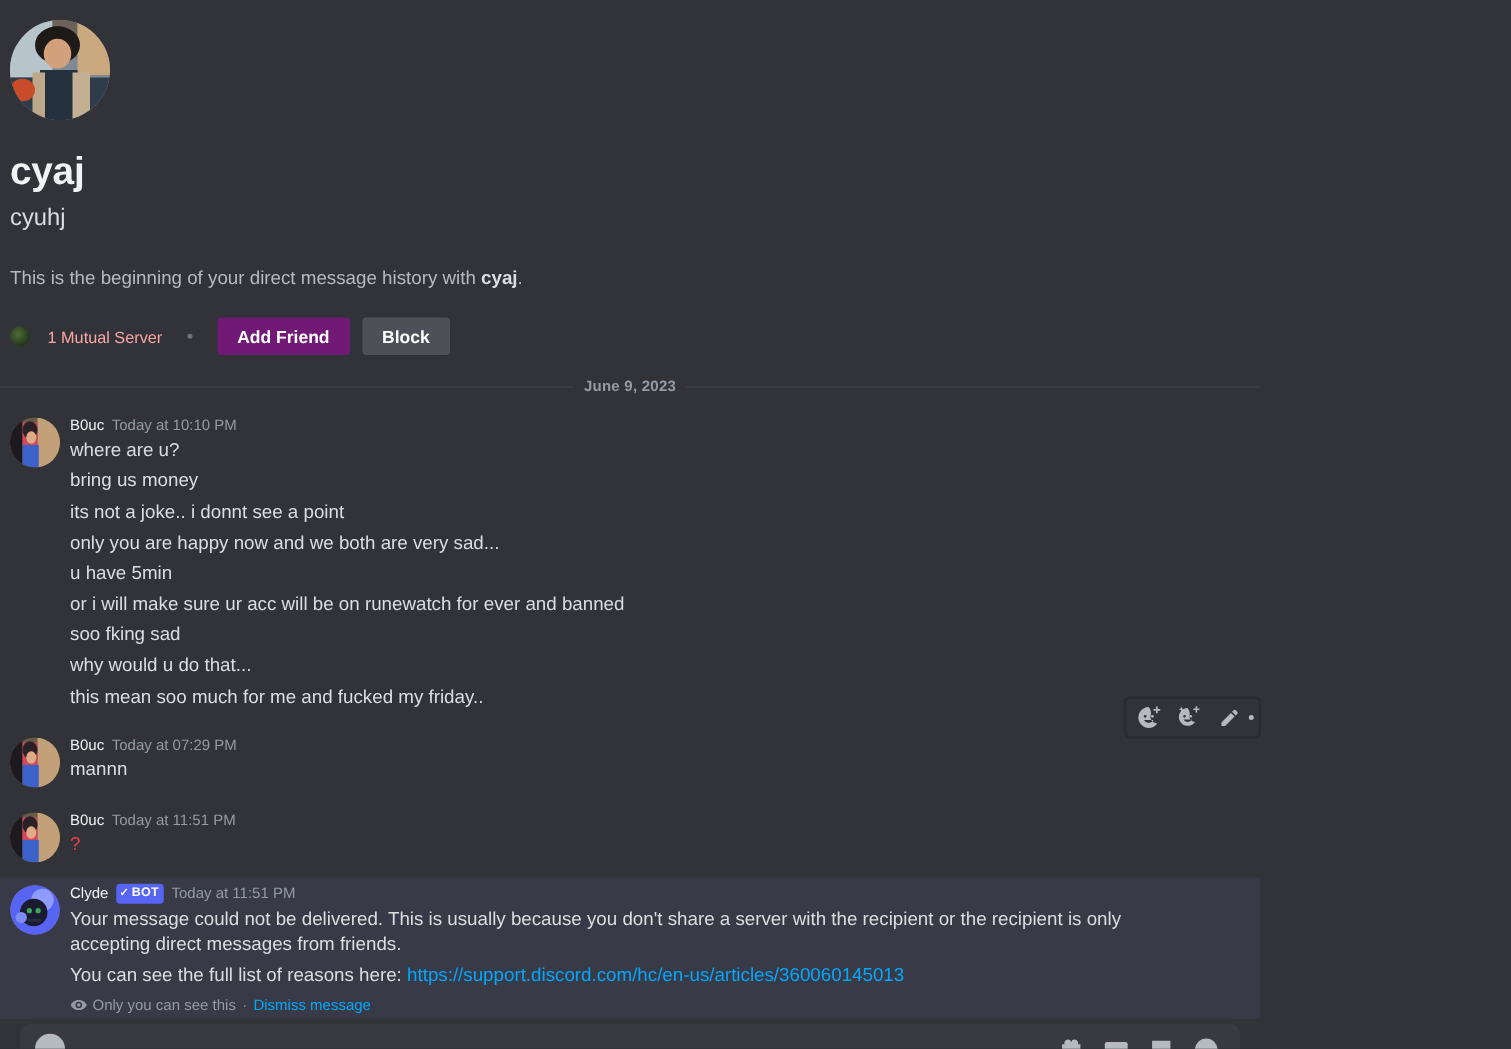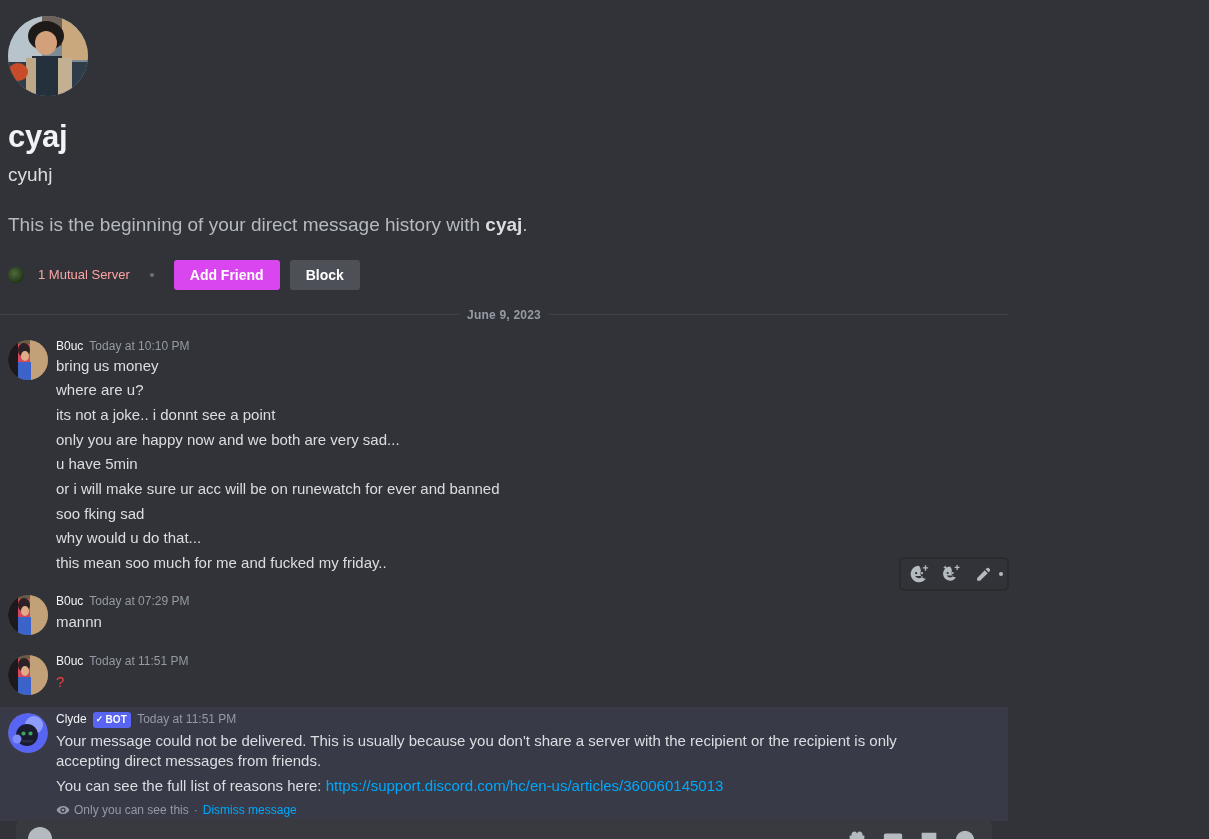--- a/index.html
+++ b/index.html
@@ -21,42 +21,42 @@
   .dm-avatar .ph { position: absolute; inset: 0; }
   .dm-display-name {
     font-size: 31px; font-weight: bold; color: #f2f3f5;
     line-height: 1.2; margin-top: 22px; letter-spacing: -0.2px;
   }
   .dm-username {
     font-size: 19px; color: #dbdee1; font-weight: 400;
     margin-top: 8px; line-height: 1.25;
   }
   .dm-beginning {
-    font-size: 19px; color: #b5bac1; margin-top: 26px; line-height: 1.3;
+    font-size: 15px; color: #b5bac1; margin-top: 26px; line-height: 1.3;
   }
   .dm-beginning b { color: #dbdee1; font-weight: bold; }
   .dm-actions {
     display: flex; align-items: center; gap: 10px; margin-top: 22px;
   }
   .mutual-server-icon {
     width: 16px; height: 16px; border-radius: 50%;
     background: radial-gradient(circle at 40% 40%, #4e6b3a 0%, #22361a 70%, #101a0d 100%);
     flex: none;
   }
   .mutual-label { font-size: 13px; color: #fca5a5; margin-left: 4px; }
   .dot-sep {
     width: 4px; height: 4px; border-radius: 50%; background: #6d7079;
     margin: 0 10px;
   }
   .btn {
     border: none; border-radius: 3px; cursor: pointer;
     font-size: 14px; font-weight: bold; color: #fff;
     padding: 7px 16px; font-family: inherit;
   }
-  .btn-primary { background: #d946ef; }
+  .btn-primary { background: #701a75; }
   .btn-secondary { background: #4e5058; }
 
   
   .date-divider {
     display: flex; align-items: center; margin: 18px 0 6px 0; text-align: center;
   }
   .date-divider .line { flex: 1; height: 1px; background: #3f4147; }
   .date-divider .label {
     font-size: 12px; font-weight: bold; color: #949ba4;
     padding: 0 8px; letter-spacing: 0.2px;
@@ -187,22 +187,22 @@
           <ellipse cx="16" cy="10" rx="6" ry="7" fill="#2a2026"></ellipse>
           <ellipse cx="17" cy="16" rx="4" ry="5" fill="#e0ac86"></ellipse>
         </svg>
       </div>
     </div>
     <div class="msg-body">
       <div class="msg-head">
         <span class="msg-author">B0uc</span>
         <span class="msg-time">Today at 10:10 PM</span>
       </div>
+      <div class="msg-line">where are u?</div>
       <div class="msg-line">bring us  money</div>
-      <div class="msg-line">where are u?</div>
       <div class="msg-line">its not a joke.. i donnt see a point</div>
       <div class="msg-line">only you are happy now and we both are very sad...</div>
       <div class="msg-line">u have  5min</div>
       <div class="msg-line">or i will make sure ur acc will be on runewatch for ever and banned</div>
       <div class="msg-line">soo fking sad</div>
       <div class="msg-line">why would u do that...</div>
       <div class="msg-line">this mean soo much for me and fucked my friday..</div>
     </div>
   </div>
 

